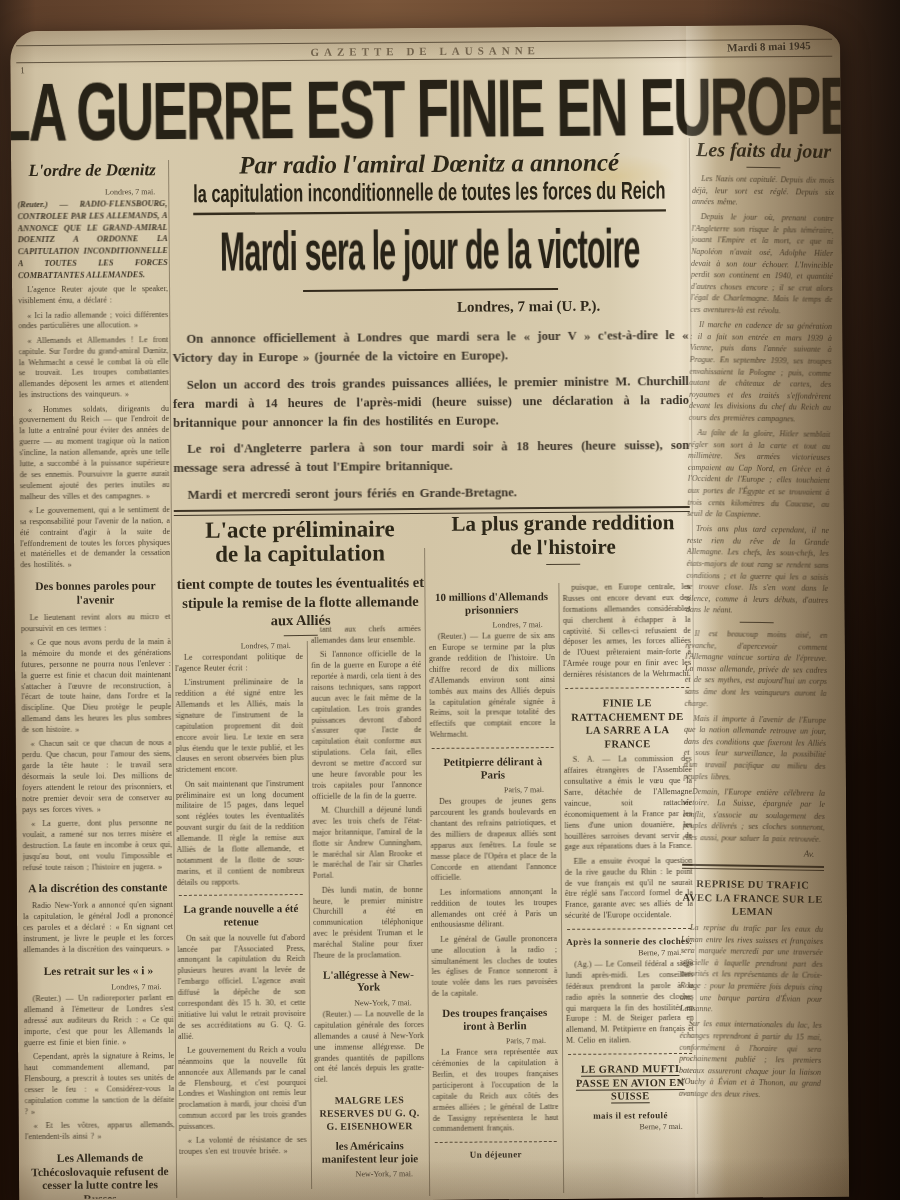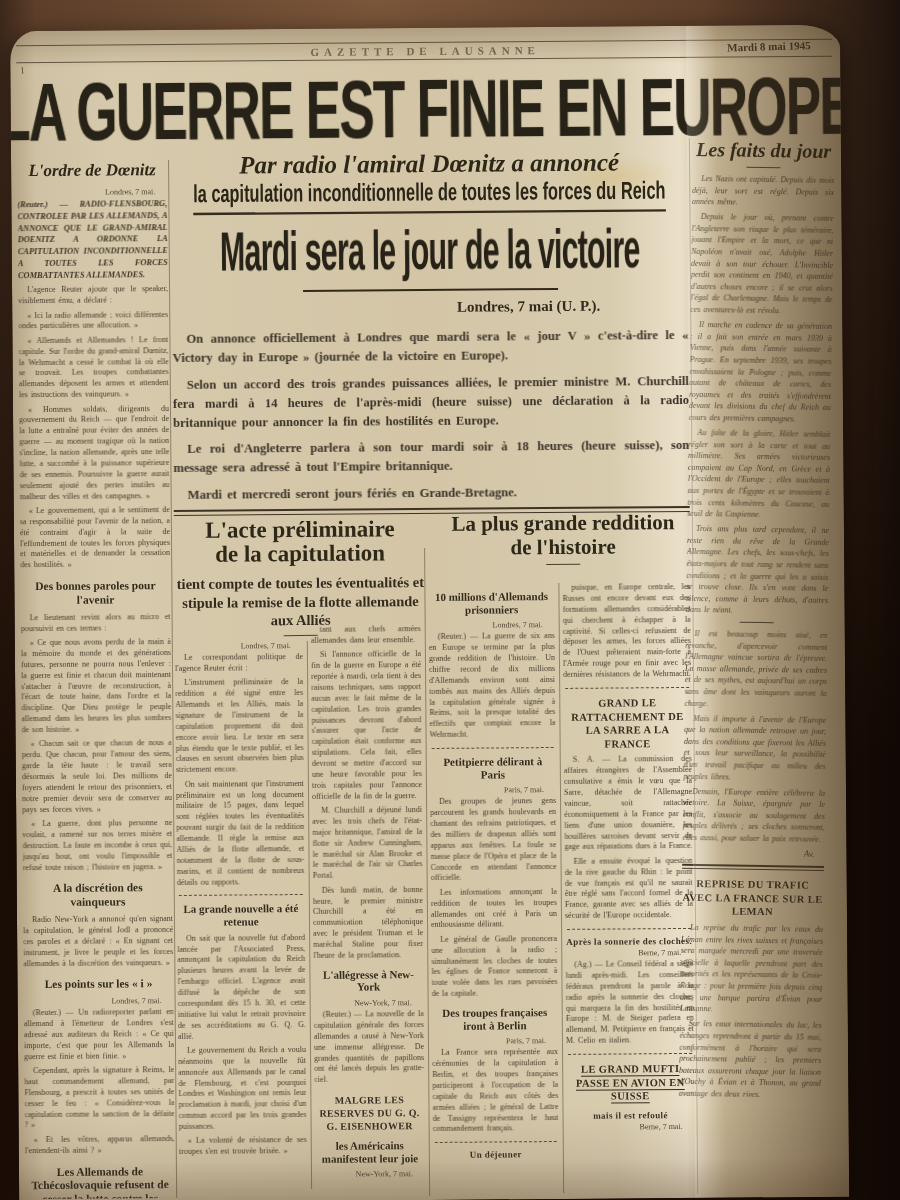--- a/index.html
+++ b/index.html
@@ -168,25 +168,25 @@
           <p class="para" data-interactable="false">« Hommes soldats, dirigeants du gouvernement du Reich — que l'endroit de la lutte a entraîné pour éviter des années de guerre — au moment tragique où la nation s'incline, la nation allemande, après une telle lutte, a succombé à la puissance supérieure de ses ennemis. Poursuivre la guerre aurait seulement ajouté des pertes inutiles au malheur des villes et des campagnes. »</p>
           <p class="para" data-interactable="false">« Le gouvernement, qui a le sentiment de sa responsabilité pour l'avenir de la nation, a été contraint d'agir à la suite de l'effondrement de toutes les forces physiques et matérielles et de demander la cessation des hostilités. »</p>
         </div>
       <div class="h-sub" data-interactable="false">Des bonnes paroles pour l'avenir</div>
       <div data-interactable="false">
           <p class="para" data-interactable="false">Le lieutenant revint alors au micro et poursuivit en ces termes :</p>
           <p class="para" data-interactable="false">« Ce que nous avons perdu de la main à la mémoire du monde et des générations futures, personne ne pourra nous l'enlever : la guerre est finie et chacun doit maintenant s'attacher à l'œuvre de reconstruction, à l'écart de toute haine, dans l'ordre et la discipline. Que Dieu protège le peuple allemand dans les heures les plus sombres de son histoire. »</p>
           <p class="para" data-interactable="false">« Chacun sait ce que chacun de nous a perdu. Que chacun, pour l'amour des siens, garde la tête haute : le travail sera désormais la seule loi. Des millions de foyers attendent le retour des prisonniers, et notre premier devoir sera de conserver au pays ses forces vives. »</p>
           <p class="para" data-interactable="false">« La guerre, dont plus personne ne voulait, a ramené sur nos terres misère et destruction. La faute en incombe à ceux qui, jusqu'au bout, ont voulu l'impossible et refusé toute raison ; l'histoire en jugera. »</p>
         </div>
-      <div class="h-sub" data-interactable="false">A la discrétion des vainqueurs</div>
+      <div class="h-sub" data-interactable="false">A la discrétion des constante</div>
       <div data-interactable="false">
           <p class="para" data-interactable="false">Radio New-York a annoncé qu'en signant la capitulation, le général Jodl a prononcé ces paroles et a déclaré : « En signant cet instrument, je livre le peuple et les forces allemandes à la discrétion des vainqueurs. »</p>
         </div>
-      <div class="h-sub" data-interactable="false">Les points sur les « i »</div>
+      <div class="h-sub" data-interactable="false">Les retrait sur les « i »</div>
       <div class="dl" data-interactable="false">Londres, 7 mai.</div>
       <div data-interactable="false">
           <p class="para" data-interactable="false">(Reuter.) — Un radioreporter parlant en allemand à l'émetteur de Londres s'est adressé aux auditeurs du Reich : « Ce qui importe, c'est que pour les Allemands la guerre est finie et bien finie. »</p>
           <p class="para" data-interactable="false">Cependant, après la signature à Reims, le haut commandement allemand, par Flensbourg, a prescrit à toutes ses unités de cesser le feu : « Considérez-vous la capitulation comme la sanction de la défaite ? »</p>
           <p class="para" data-interactable="false">« Et les vôtres, apparus allemands, l'entendent-ils ainsi ? »</p>
         </div>
       <div class="h-sub" data-interactable="false">Les Allemands de Tchécoslovaquie refusent de cesser la lutte contre les Russes</div>
 
     </div>
 
@@ -247,21 +247,21 @@
       <hr class="rule-dash" data-interactable="false">
       <div class="kick" data-interactable="false">Un déjeuner</div>
 
     </div>
 
     <div class="col c5" data-interactable="false">
       <div data-interactable="false">
           <p class="para" data-interactable="false">puisque, en Europe centrale, les Russes ont encore devant eux des formations allemandes considérables qui cherchent à échapper à la captivité. Si celles-ci refusaient de déposer les armes, les forces alliées de l'Ouest prêteraient main-forte à l'Armée rouge pour en finir avec les dernières résistances de la Wehrmacht.</p>
         </div>
       <hr class="rule-dash" data-interactable="false">
-      <div class="h-caps" data-interactable="false">GRAND LE RATTACHEMENT DE LA SARRE A LA FRANCE</div>
+      <div class="h-caps" data-interactable="false">FINIE LE RATTACHEMENT DE LA SARRE A LA FRANCE</div>
       <div data-interactable="false">
           <p class="para" data-interactable="false">S. A. — La commission des affaires étrangères de l'Assemblée consultative a émis le vœu que la Sarre, détachée de l'Allemagne vaincue, soit rattachée économiquement à la France par les liens d'une union douanière, les houillères sarroises devant servir de gage aux réparations dues à la France.</p>
           <p class="para" data-interactable="false">Elle a ensuite évoqué la question de la rive gauche du Rhin : le point de vue français est qu'il ne saurait être réglé sans l'accord formel de la France, garante avec ses alliés de la sécurité de l'Europe occidentale.</p>
         </div>
       <hr class="rule-dash" data-interactable="false">
       <div class="kick" data-interactable="false">Après la sonnerie des cloches.</div>
       <div class="dl" data-interactable="false">Berne, 7 mai.</div>
       <div data-interactable="false">
           <p class="para" data-interactable="false">(Ag.) — Le Conseil fédéral a siégé lundi après-midi. Les conseillers fédéraux prendront la parole à la radio après la sonnerie des cloches qui marquera la fin des hostilités en Europe : M. de Steiger parlera en allemand, M. Petitpierre en français et M. Celio en italien.</p>
         </div>

